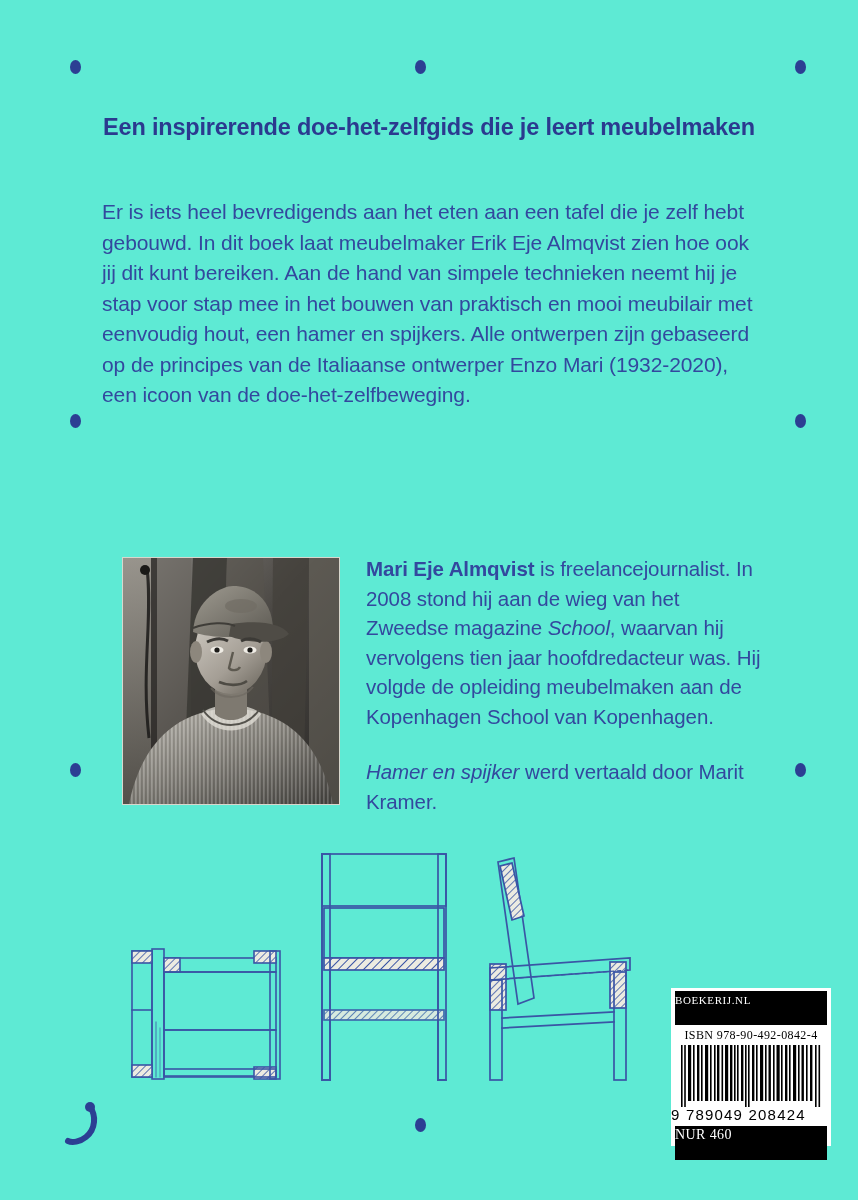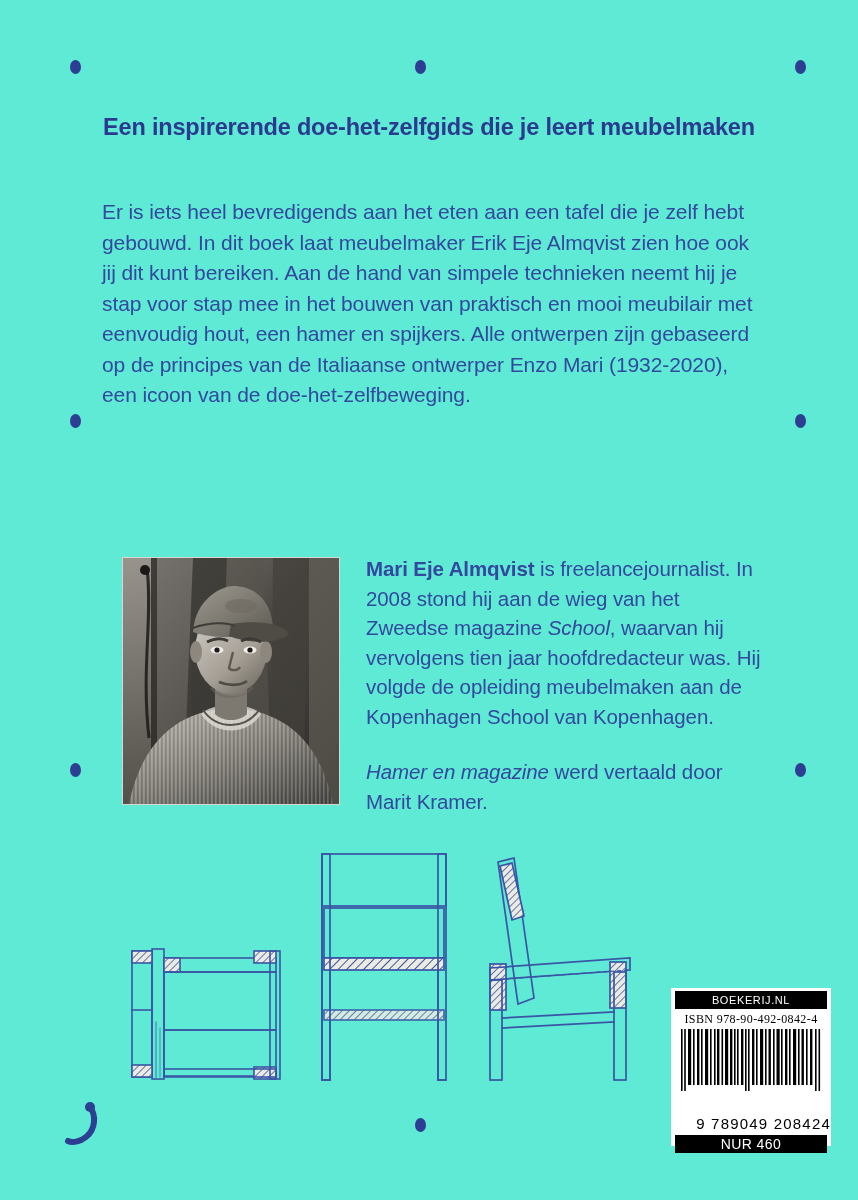--- a/index.html
+++ b/index.html
@@ -113,52 +113,50 @@
     top: 988px;
     width: 160px;
     height: 158px;
     background: #ffffff;
     display: flex;
     flex-direction: column;
   }
   .bc-bar {
     background: #000000;
     color: #ffffff;
-    text-align: center;
-    font-family: Liberation Sans, sans-serif;
+    font-family: Liberation Serif, serif;
     font-size: 11px;
     letter-spacing: 0.6px;
-    padding: 3px 0 3px;
+    padding: 3px 0 19px;
     line-height: 12px;
   }
   #barcode-publisher { margin: 3px 4px 0; }
   #barcode-nur { margin: 0 4px 4px; font-size: 14px; letter-spacing: 0.4px; }
   #barcode-isbn {
     text-align: center;
     font-family: "Liberation Serif", serif;
     font-size: 12px;
     color: #000;
     letter-spacing: 0.4px;
     padding: 3px 0 2px;
   }
   #barcode-bars {
     flex: 1;
     margin: 0 9px;
     position: relative;
   }
   #barcode-bars svg { display: block; width: 100%; height: 100%; }
   #barcode-digits {
-    text-align: right;
+    text-align: left;
     font-family: "Liberation Sans", sans-serif;
     font-size: 15px;
     color: #000;
     letter-spacing: 1.2px;
     padding-bottom: 3px;
     line-height: 16px;
-    margin-top: 25px;
   }
 </style>
 </head>
 <body>
 
 <div id="cover">
 
   <div class="dot" style="left:70px;  top:60px;"></div>
   <div class="dot" style="left:415px; top:60px;"></div>
   <div class="dot" style="left:795px; top:60px;"></div>
@@ -252,21 +250,21 @@
       <path d="M110 94 L106 110 C 108 113, 115 113, 117 109" stroke="#5d5950" stroke-width="2.4" fill="none"></path>
 
       <path d="M96 124 C 105 128, 117 128, 124 123" stroke="#4e4b44" stroke-width="2.6" fill="none"></path>
 
       <path d="M88 130 C 98 142, 120 142, 130 129" stroke="#6d685f" stroke-width="2" fill="none" opacity="0.6"></path>
     </svg>
   </div>
 
   <div id="author-bio"><b>Mari Eje Almqvist</b><span> is freelancejournalist. In 2008 stond hij aan de wieg van het Zweedse magazine </span><i>School</i><span>, waarvan hij vervolgens tien jaar hoofdredacteur was. Hij volgde de opleiding meubelmaken aan de Kopenhagen School van Kopenhagen.</span></div>
 
-  <div id="translator-note"><i>Hamer en magazine</i><span> werd vertaald door Marit Kramer.</span></div>
+  <div id="translator-note"><i>Hamer en spijker</i><span> werd vertaald door Marit Kramer.</span></div>
 
   <div id="chair-illustrations">
     <svg width="535" height="262" viewBox="0 0 535 262" xmlns="http://www.w3.org/2000/svg">
       <defs>
         <pattern id="hatch" width="6" height="6" patternUnits="userSpaceOnUse" patternTransform="rotate(45)">
           <rect width="6" height="6" fill="#ecebe1"></rect>
           <line x1="0" y1="0" x2="0" y2="6" stroke="#3a55a5" stroke-width="2"></line>
         </pattern>
         <pattern id="hatch2" width="5" height="5" patternUnits="userSpaceOnUse" patternTransform="rotate(45)">
           <rect width="5" height="5" fill="#ecebe1"></rect>

